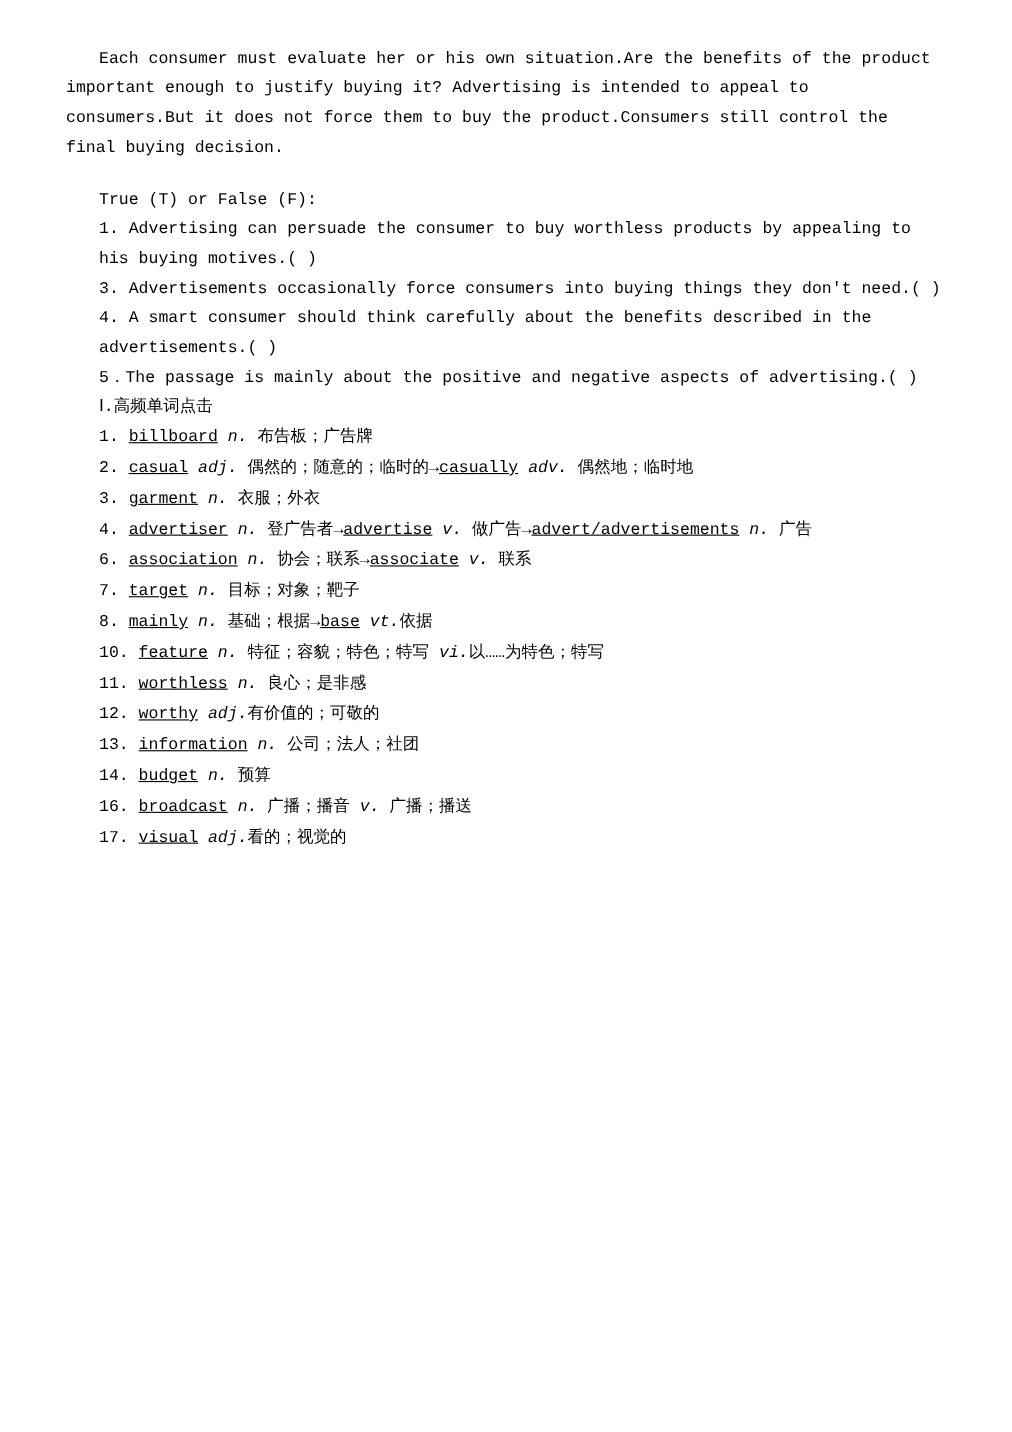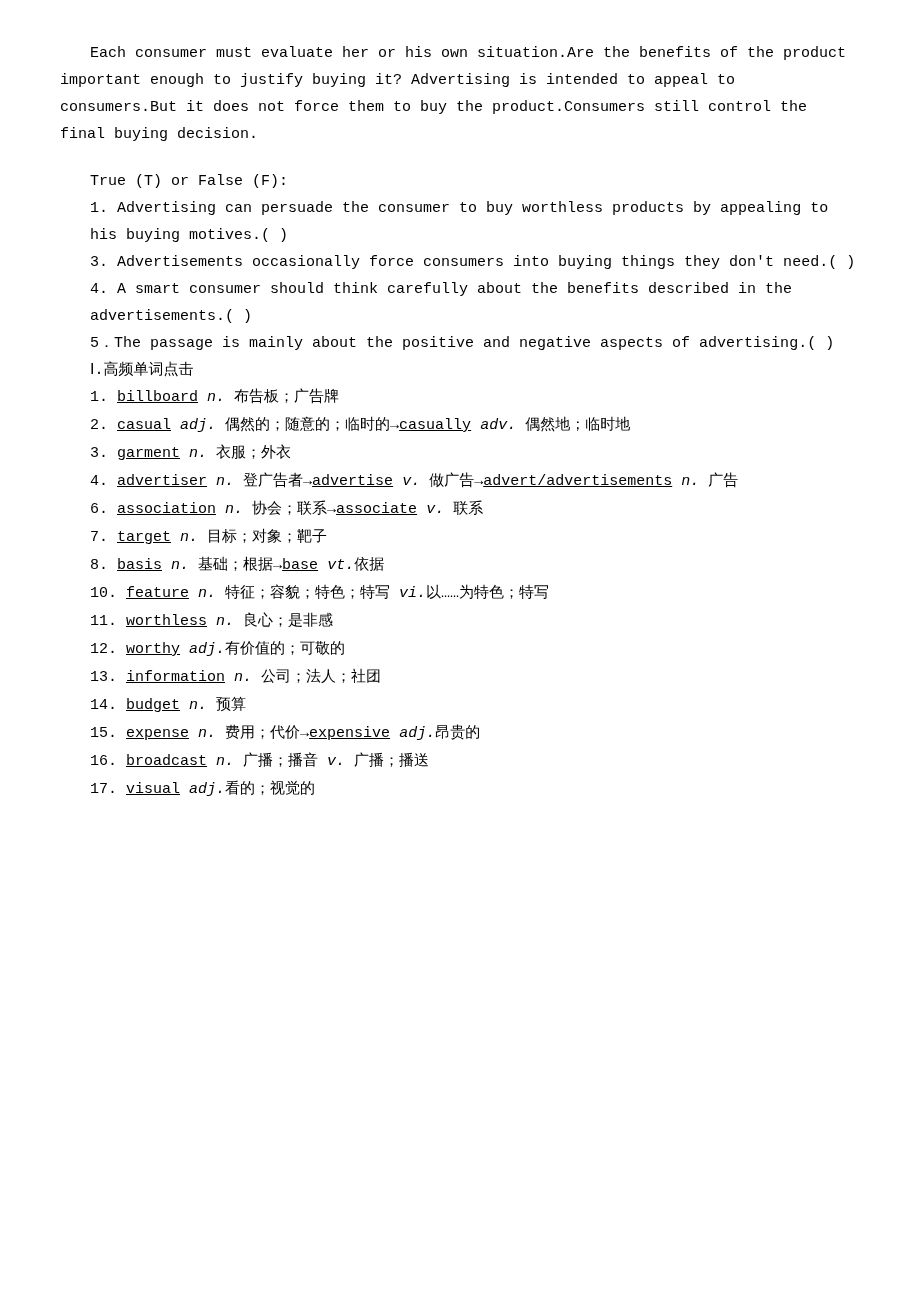--- a/index.html
+++ b/index.html
@@ -92,21 +92,21 @@
 
     <p class="vocab-item">
       <span>6. </span><u>association</u><span> <em>n.</em> 协会；联系<span class="arrow">→</span><u>associate</u> <em>v.</em> 联系</span>
     </p>
 
     <p class="vocab-item">
       <span>7. </span><u>target</u><span> <em>n.</em> 目标；对象；靶子</span>
     </p>
 
     <p class="vocab-item">
-      <span>8. </span><u>basis</u><span> <em>n.</em> 基础；根据<span class="arrow">→</span><u>base</u> <em>vt.</em>依据</span>
+      <span>8. </span><u>mainly</u><span> <em>n.</em> 基础；根据<span class="arrow">→</span><u>base</u> <em>vt.</em>依据</span>
     </p>
 
 
     <p class="vocab-item">
       <span>10. </span><u>feature</u><span> <em>n.</em> 特征；容貌；特色；特写 <em>vi.</em>以……为特色；特写</span>
     </p>
 
     <p class="vocab-item">
       <span>11. </span><u>worthless</u><span> <em>n.</em> 良心；是非感</span>
     </p>
@@ -116,23 +116,20 @@
     </p>
 
     <p class="vocab-item">
       <span>13. </span><u>information</u><span> <em>n.</em> 公司；法人；社团</span>
     </p>
 
     <p class="vocab-item">
       <span>14. </span><u>budget</u><span> <em>n.</em> 预算</span>
     </p>
 
-    <p class="vocab-item">
-      <span>15. </span><u>expense</u><span> <em>n.</em> 费用；代价<span class="arrow">→</span><u>expensive</u> <em>adj.</em>昂贵的</span>
-    </p>
 
     <p class="vocab-item">
       <span>16. </span><u>broadcast</u><span> <em>n.</em> 广播；播音 <em>v.</em> 广播；播送</span>
     </p>
 
     <p class="vocab-item">
       <span>17. </span><u>visual</u><span> <em>adj.</em>看的；视觉的</span>
     </p>
 
   </div>

